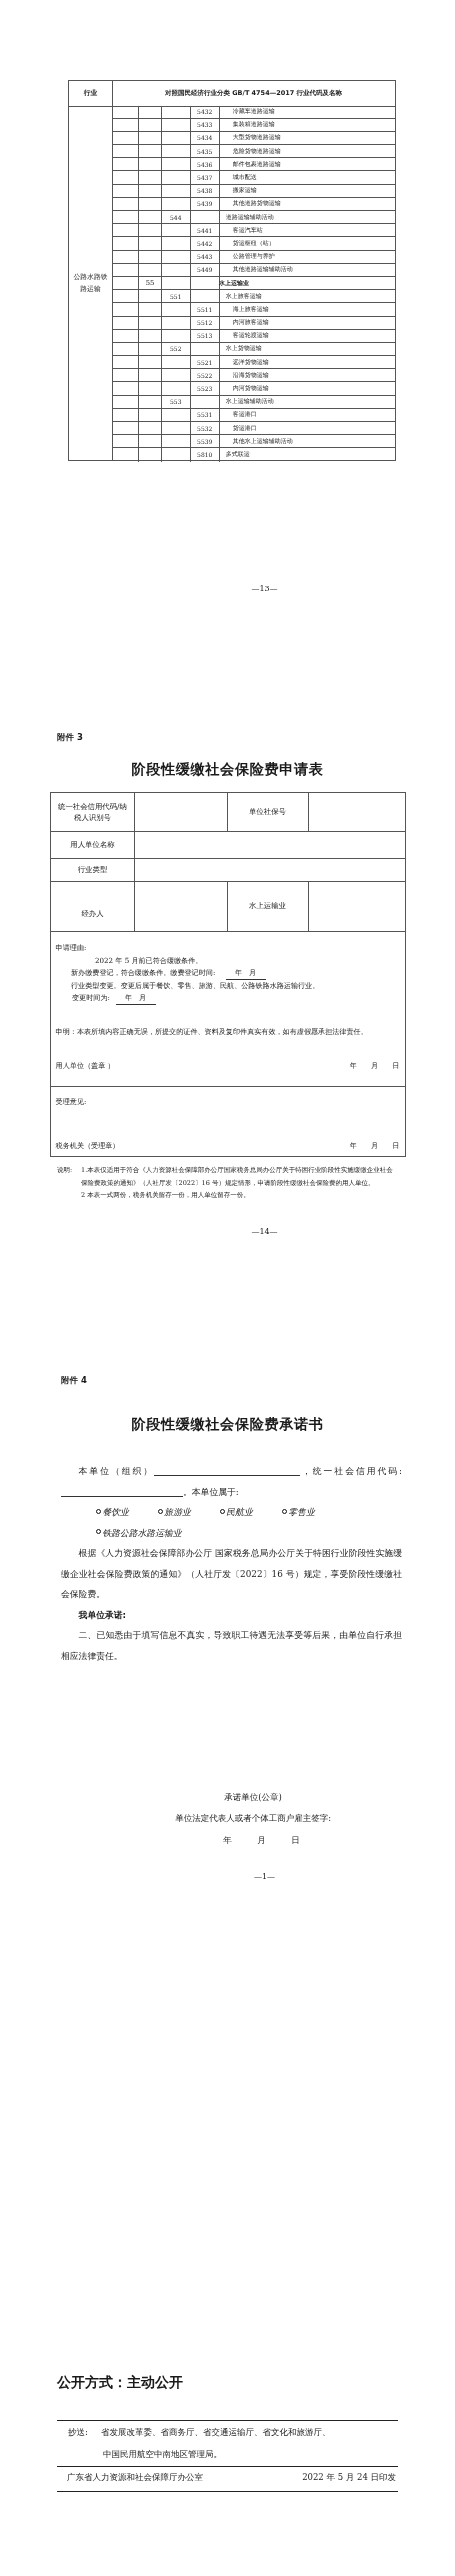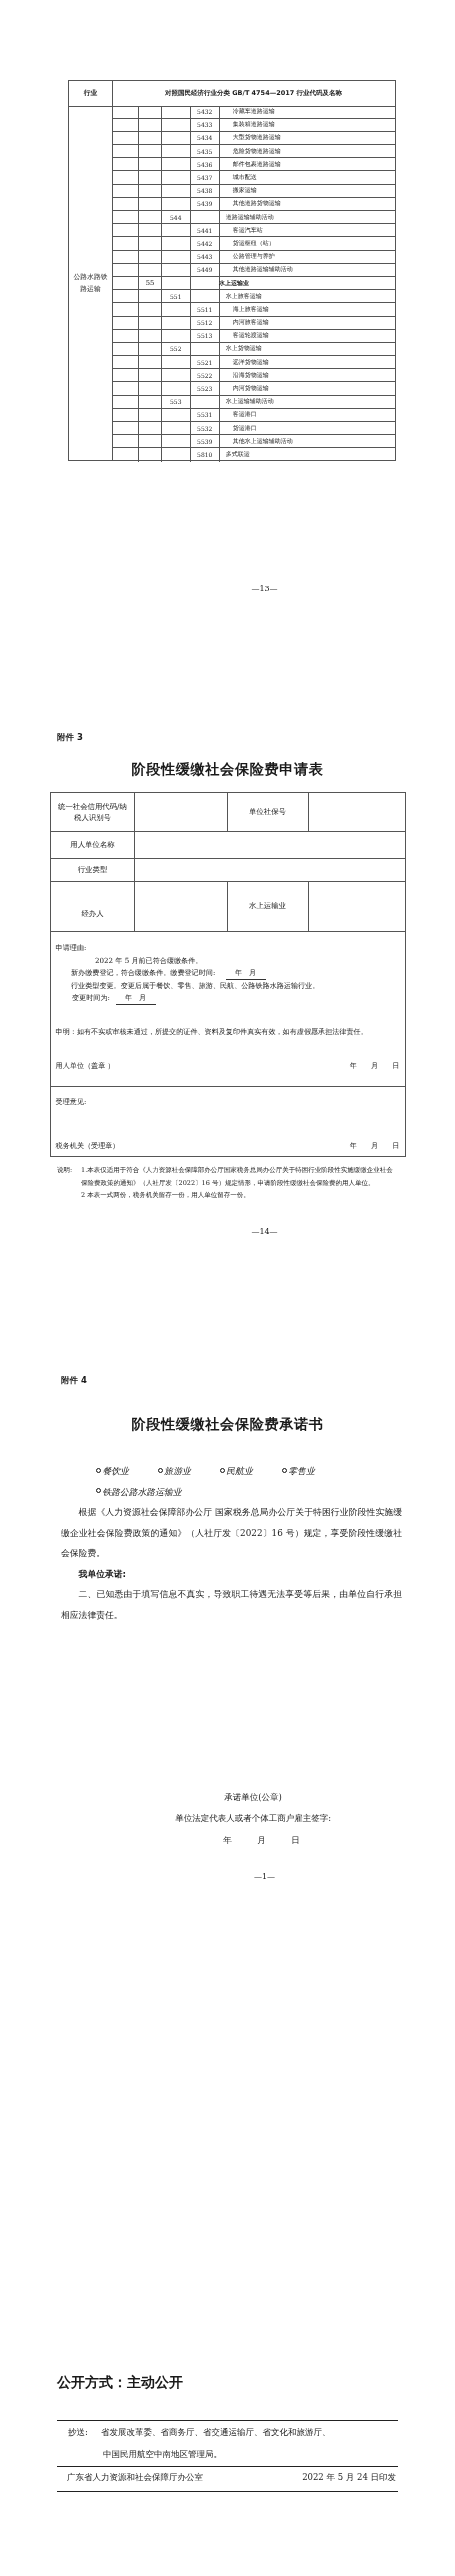--- a/index.html
+++ b/index.html
@@ -296,21 +296,21 @@
   <div class="txt" style="left:20px; top:162px;margin-left:24px;">2022 年 5 月前已符合缓缴条件。</div>
   <div class="txt" style="left:20px; top:174px;">
     <span>新办缴费登记，符合缓缴条件。缴费登记时间:</span>
     <span class="uline" style="width:40px; margin-left:8px;">年　月</span>
   </div>
   <div class="txt" style="left:20px; top:187px;">行业类型变更。变更后属于餐饮、零售、旅游、民航、公路铁路水路运输行业。</div>
   <div class="txt" style="left:21px; top:199px;">
     <span>变更时间为:</span>
     <span class="uline" style="width:40px; margin-left:3.4px;">年　月</span>
   </div>
-  <div class="txt" style="left:4.6px; top:233px; width:345px;">申明：如有不实或审核未通过，所提交的证件、资料及复印件真实有效，如有虚假愿承担法律责任。</div>
+  <div class="txt" style="left:4.6px; top:233px; width:345px;">申明：本表所填内容正确无误，所提交的证件、资料及复印件真实有效，如有虚假愿承担法律责任。</div>
   <div class="txt" style="left:4.6px; top:267px;">用人单位（盖章 ）</div>
   <div class="txt" style="right:5.7px; top:267px; white-space:pre;">年　　月　　日</div>
 
   <div class="txt" style="left:4.6px; top:303px;">受理意见:</div>
   <div class="txt" style="left:4.6px; top:347px;">税务机关（受理章）</div>
   <div class="txt" style="right:5.7px; top:347px; white-space:pre;">年　　月　　日</div>
 </div>
 
 <div class="notes">
   <div class="lbl">说明:</div>
@@ -318,20 +318,23 @@
     <div>1.本表仅适用于符合《人力资源社会保障部办公厅国家税务总局办公厅关于特困行业阶段性实施缓缴企业社会保险费政策的通知》（人社厅发〔2022〕16 号）规定情形，申请阶段性缓缴社会保险费的用人单位。</div>
     <div>2 本表一式两份，税务机关留存一份，用人单位留存一份。</div>
   </div>
 </div>
 <div class="pgnum" style="top:1227px;">—14—</div>
 
 <div class="att" style="left:61px; top:1375px;">附件 4</div>
 <div class="title" style="top:1415px;">阶段性缓缴社会保险费承诺书</div>
 
 <div class="p15">
+  <p class="ind">
+    <span>本单位（组织）</span><span class="uline" style="width:146px; height:11.4px; vertical-align:-2.3px;"></span><span>，统一社会信用代码:</span><span class="uline" style="width:122px; height:11.4px; vertical-align:-2.3px;"></span><span>。本单位属于:</span>
+  </p>
   <p class="ind" style="text-indent:2em;">
     <span class="opt"><span class="dot"></span><span>餐饮业</span></span>
     <span class="opt"><span class="dot"></span><span>旅游业</span></span>
     <span class="opt"><span class="dot"></span><span>民航业</span></span>
     <span class="opt"><span class="dot"></span><span>零售业</span></span>
   </p>
   <p class="ind">
     <span class="opt"><span class="dot"></span><span>铁路公路水路运输业</span></span>
   </p>
   <p class="ind">根据《人力资源社会保障部办公厅 国家税务总局办公厅关于特困行业阶段性实施缓缴企业社会保险费政策的通知》（人社厅发〔2022〕16 号）规定，享受阶段性缓缴社会保险费。</p>

